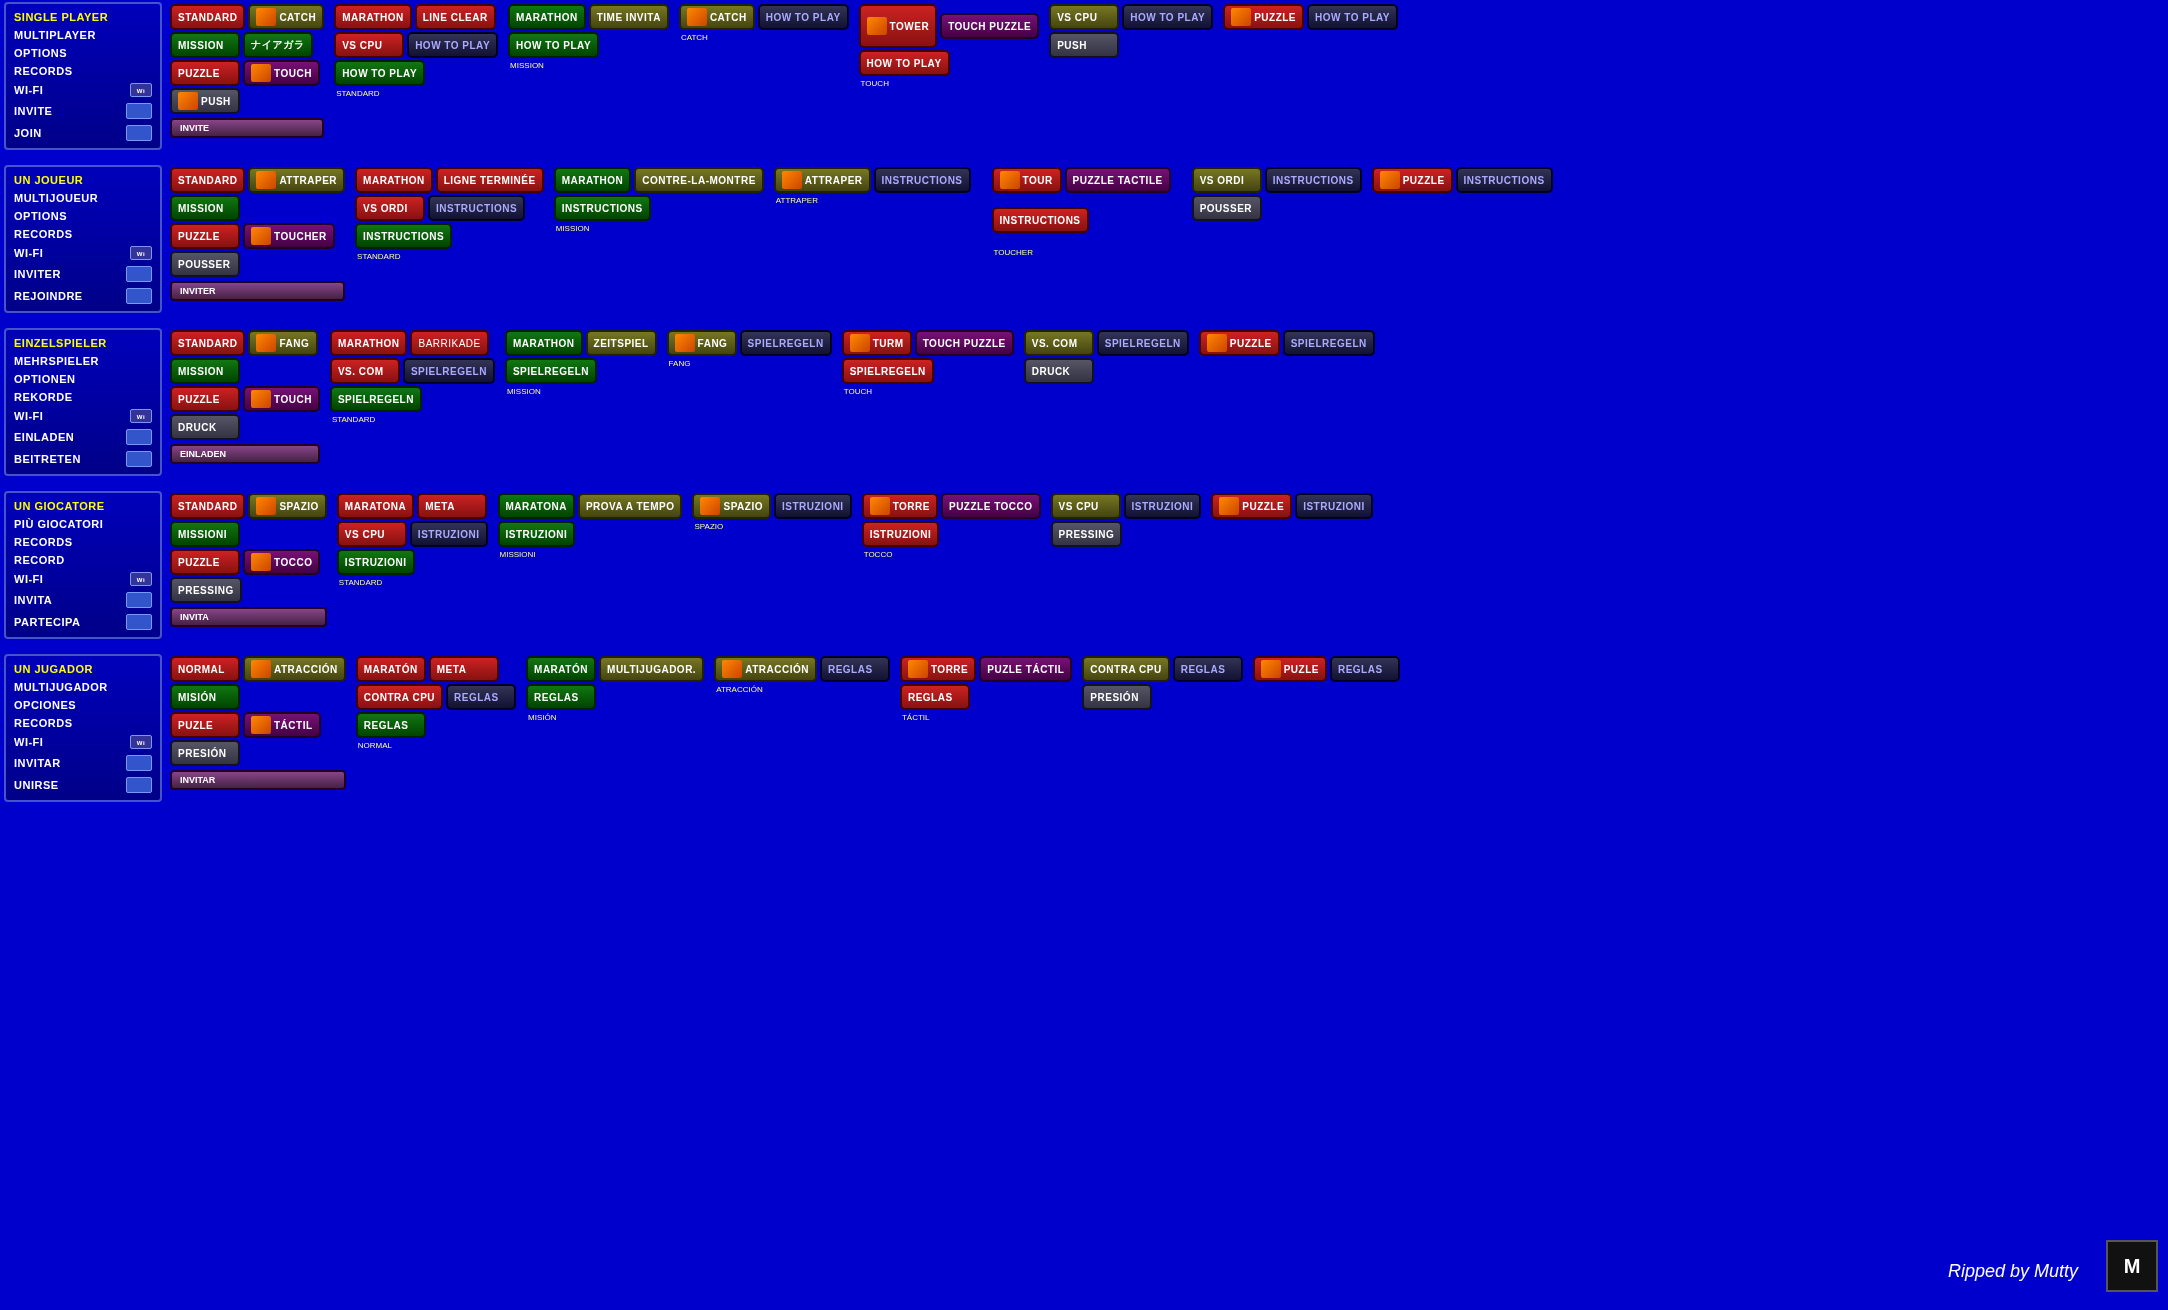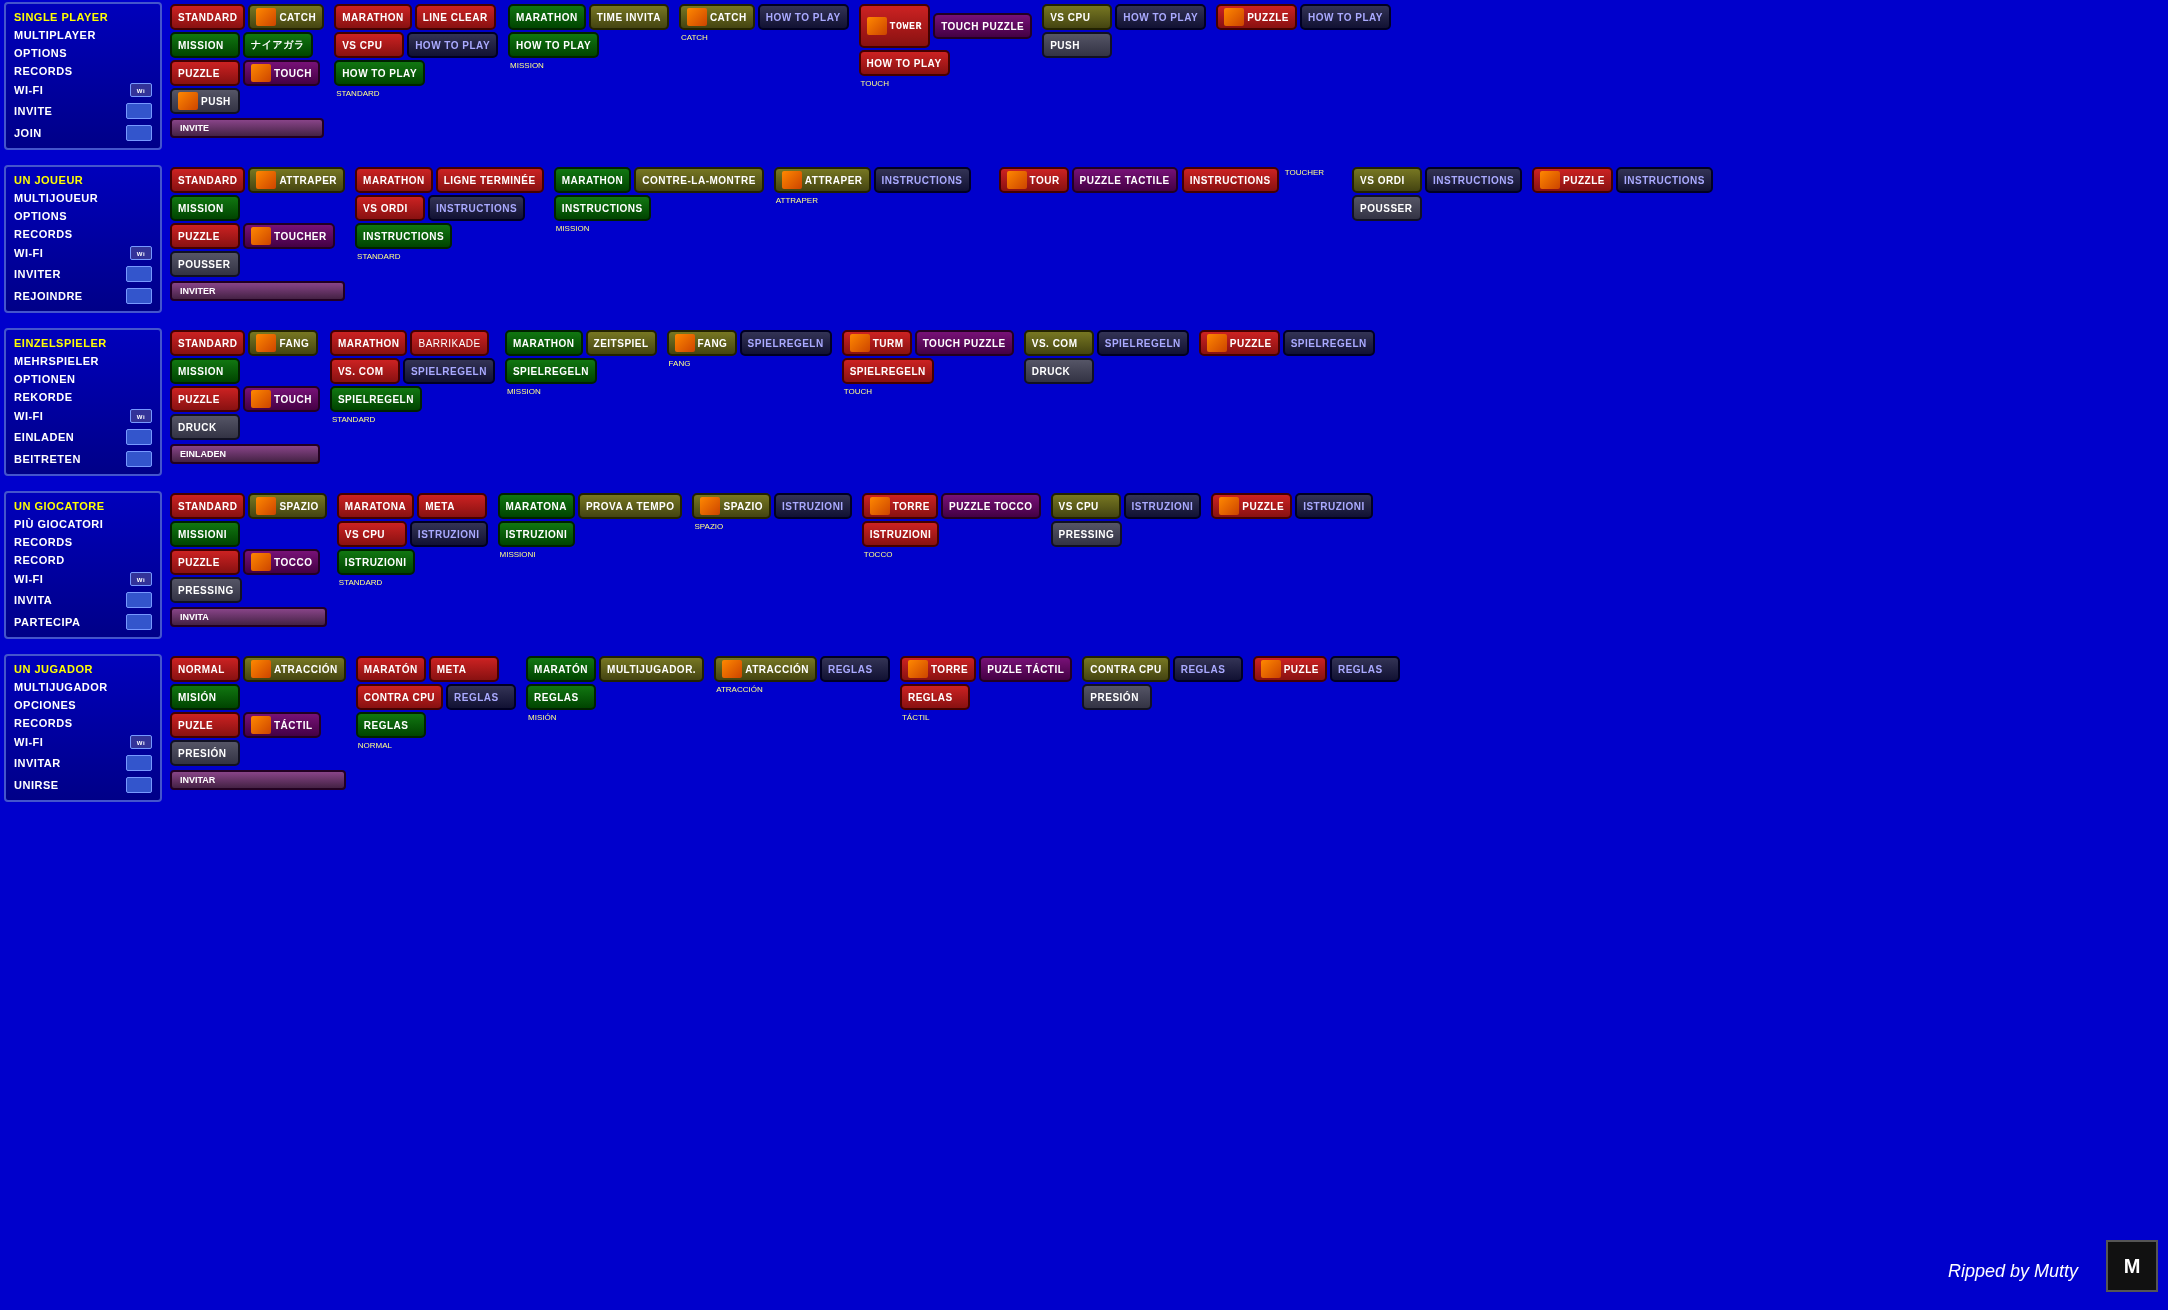--- a/index.html
+++ b/index.html
@@ -111,21 +111,21 @@
               <span style="font-size:10px;font-weight:bold;letter-spacing:0.5px;">CATCH</span>
             </div>
             <div style="background:linear-gradient(to bottom,#333355,#111133);color:#aaaaff;border:2px solid #000022;border-radius:5px;padding:2px 6px;font-size:10px;font-weight:bold;white-space:nowrap;display:inline-flex;align-items:center;height:26px;min-width:70px;cursor:pointer;">
               <span style="font-size:10px;font-weight:bold;letter-spacing:0.5px;">HOW TO PLAY</span>
             </div>
           </div>
           <div style="font-size:8px;color:#ffff88;margin-top:1px;padding-left:2px;">CATCH</div>
         </div>
         <div style="display:inline-flex;flex-direction:column;gap:2px;margin:2px 4px;">
           <div style="display:flex;gap:3px;align-items:center;">
-            <div style="background:linear-gradient(to bottom,#cc2222,#881111);color:white;border:2px solid #440000;border-radius:5px;padding:16px 6px;font-size:10px;font-weight:bold;white-space:nowrap;display:inline-flex;align-items:center;height:44px;min-width:70px;cursor:pointer;font-family:Liberation Mono, monospace;">
+            <div style="background:linear-gradient(to bottom,#cc2222,#881111);color:white;border:2px solid #440000;border-radius:5px;padding:16px 6px;font-size:10px;font-weight:bold;white-space:nowrap;display:inline-flex;align-items:center;height:44px;min-width:70px;cursor:pointer;">
               <span style="width:20px;height:18px;background:linear-gradient(135deg,#ff8800,#cc4400);border-radius:2px;display:inline-block;margin-right:3px;flex-shrink:0;"></span>
               <span style="font-size:10px;font-weight:bold;letter-spacing:0.5px;">TOWER</span>
             </div>
             <div style="background:linear-gradient(to bottom,#771177,#440044);color:white;border:2px solid #220022;border-radius:5px;padding:2px 6px;font-size:10px;font-weight:bold;white-space:nowrap;display:inline-flex;align-items:center;height:26px;min-width:70px;cursor:pointer;">
               <span style="font-size:10px;font-weight:bold;letter-spacing:0.5px;">TOUCH PUZZLE</span>
             </div>
           </div>
           <div style="display:flex;gap:3px;align-items:center;">
             <div style="background:linear-gradient(to bottom,#cc2222,#881111);color:white;border:2px solid #440000;border-radius:5px;padding:2px 6px;font-size:10px;font-weight:bold;white-space:nowrap;display:inline-flex;align-items:center;height:26px;min-width:70px;cursor:pointer;">
               <span style="font-size:10px;font-weight:bold;letter-spacing:0.5px;">HOW TO PLAY</span>
@@ -248,21 +248,21 @@
             <div style="background:linear-gradient(to bottom,#777722,#444411);color:white;border:2px solid #222200;border-radius:5px;padding:2px 6px;font-size:10px;font-weight:bold;white-space:nowrap;display:inline-flex;align-items:center;height:26px;min-width:70px;cursor:pointer;">
               <span style="width:20px;height:18px;background:linear-gradient(135deg,#ff8800,#cc4400);border-radius:2px;display:inline-block;margin-right:3px;flex-shrink:0;"></span>
               <span style="font-size:10px;font-weight:bold;letter-spacing:0.5px;">ATTRAPER</span>
             </div>
             <div style="background:linear-gradient(to bottom,#333355,#111133);color:#aaaaff;border:2px solid #000022;border-radius:5px;padding:2px 6px;font-size:10px;font-weight:bold;white-space:nowrap;display:inline-flex;align-items:center;height:26px;min-width:70px;cursor:pointer;">
               <span style="font-size:10px;font-weight:bold;letter-spacing:0.5px;">INSTRUCTIONS</span>
             </div>
           </div>
           <div style="font-size:8px;color:#ffff88;margin-top:1px;padding-left:2px;">ATTRAPER</div>
         </div>
-        <div style="display:inline-flex;flex-direction:row;gap:4px;margin:2px 22px;">
+        <div style="display:inline-flex;flex-direction:column;gap:14px;margin:2px 15px;">
           <div style="display:flex;gap:3px;align-items:center;">
             <div style="background:linear-gradient(to bottom,#cc2222,#881111);color:white;border:2px solid #440000;border-radius:5px;padding:2px 6px;font-size:10px;font-weight:bold;white-space:nowrap;display:inline-flex;align-items:center;height:26px;min-width:70px;cursor:pointer;">
               <span style="width:20px;height:18px;background:linear-gradient(135deg,#ff8800,#cc4400);border-radius:2px;display:inline-block;margin-right:3px;flex-shrink:0;"></span>
               <span style="font-size:10px;font-weight:bold;letter-spacing:0.5px;">TOUR</span>
             </div>
             <div style="background:linear-gradient(to bottom,#771177,#440044);color:white;border:2px solid #220022;border-radius:5px;padding:2px 6px;font-size:10px;font-weight:bold;white-space:nowrap;display:inline-flex;align-items:center;height:26px;min-width:70px;cursor:pointer;">
               <span style="font-size:10px;font-weight:bold;letter-spacing:0.5px;">PUZZLE TACTILE</span>
             </div>
           </div>
           <div style="display:flex;gap:3px;align-items:center;">

